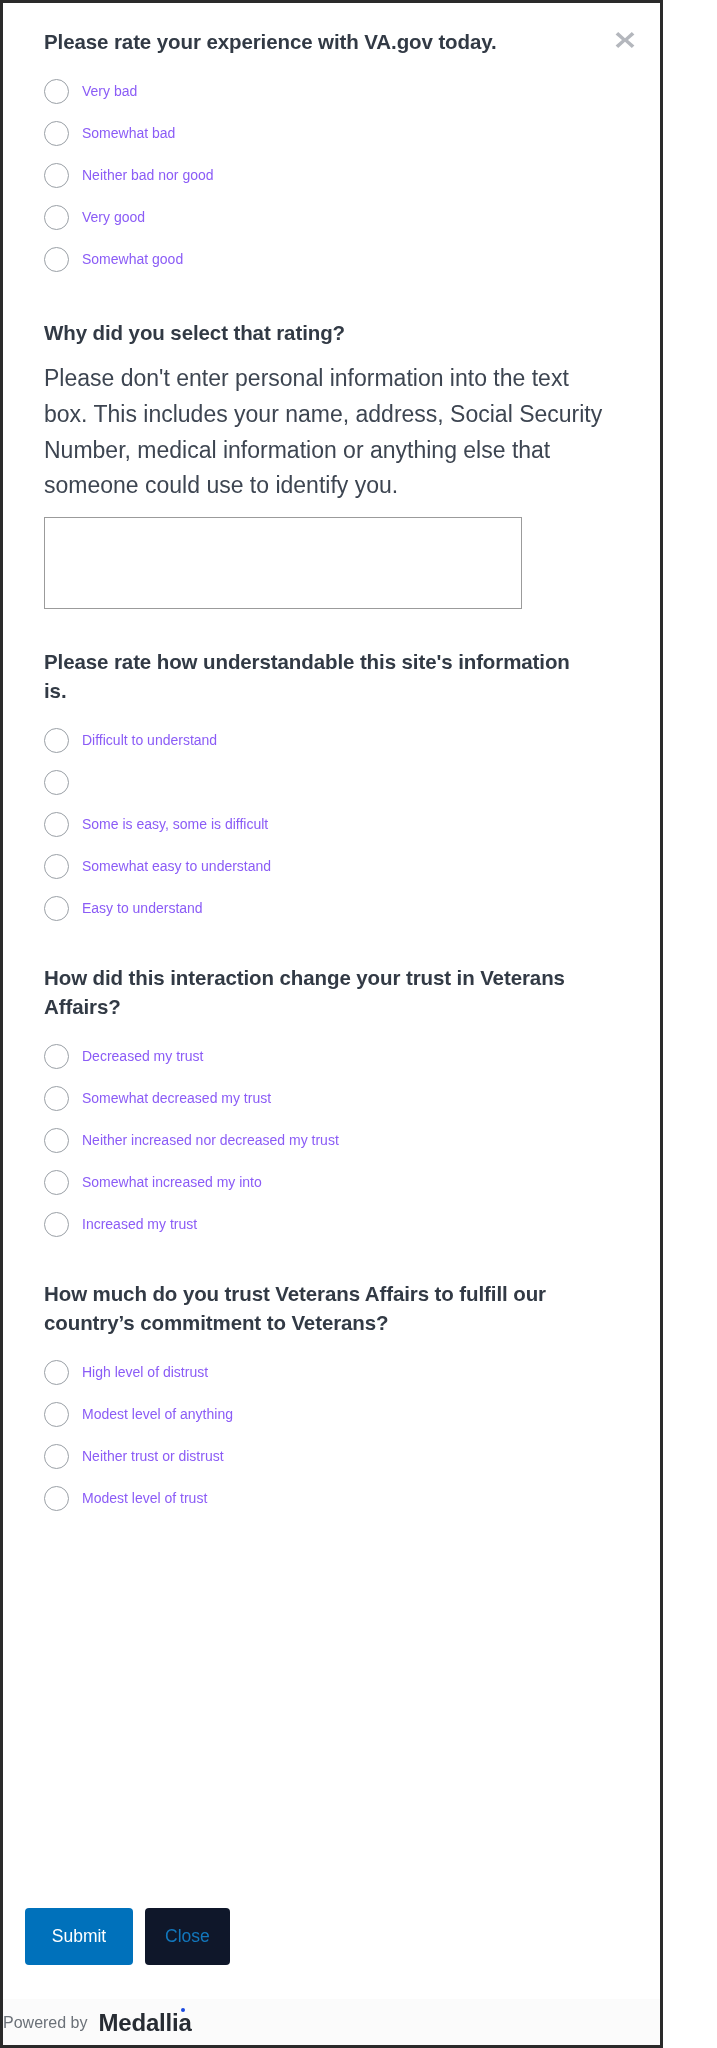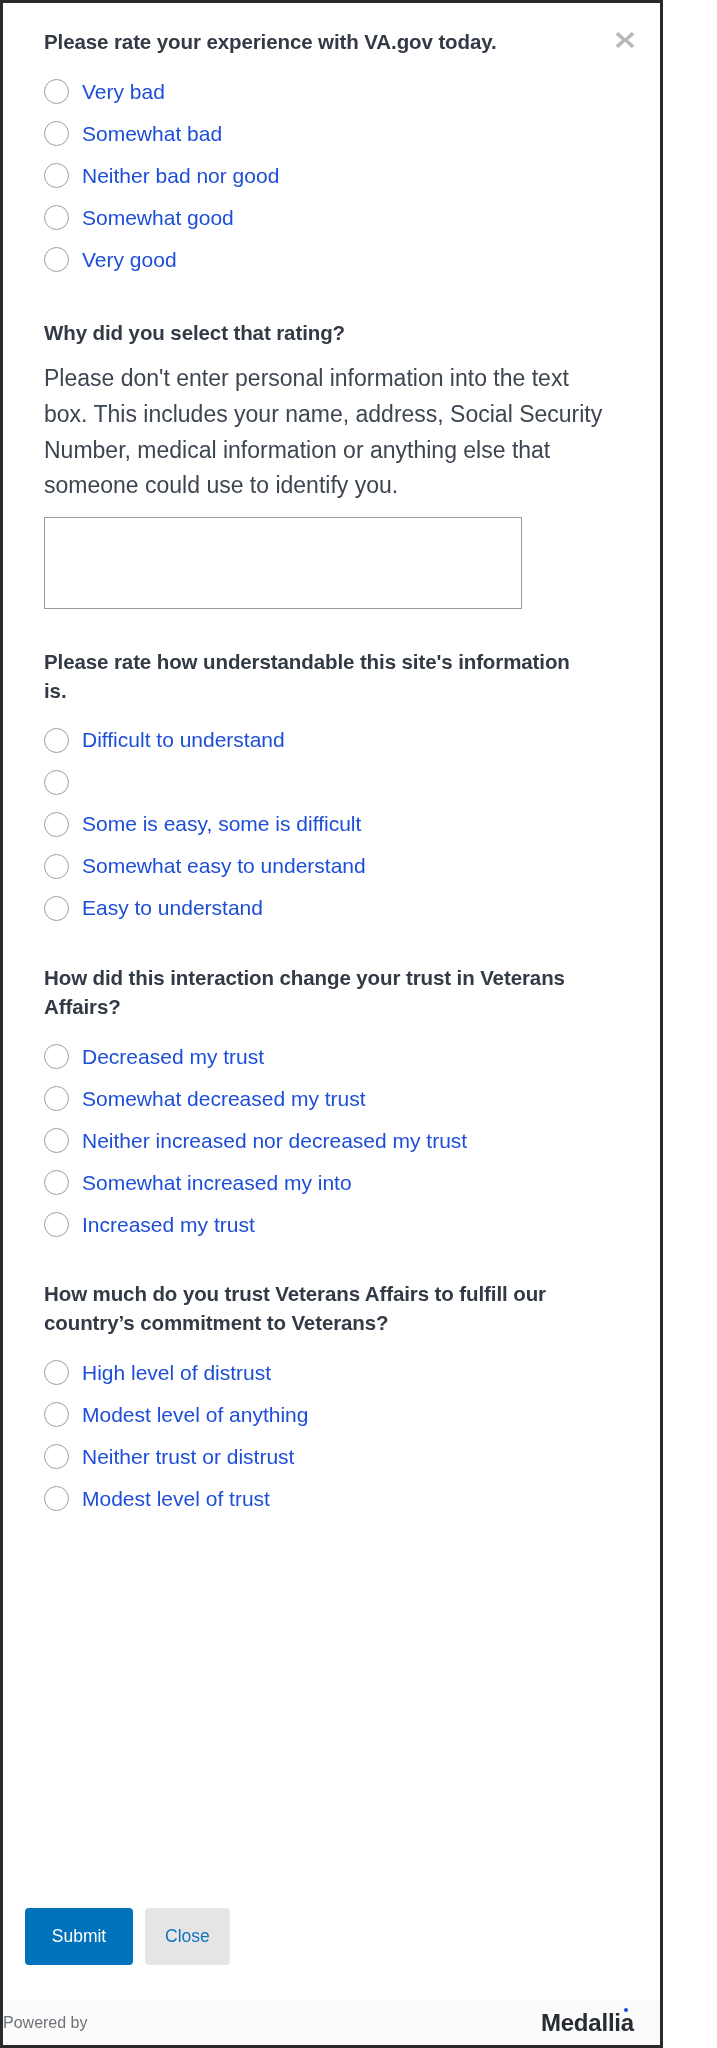--- a/index.html
+++ b/index.html
@@ -85,22 +85,22 @@
     flex: 0 0 auto;
     width: 25px;
     height: 25px;
     border-radius: 50%;
     border: 1.5px solid #9aa0a6;
     background: #ffffff;
     box-sizing: border-box;
     margin-right: 13px;
   }
   .option-label {
-    font-size: 21px;
-    color: #1d4ed8;
+    font-size: 14px;
+    color: #8b5cf6;
     line-height: 1.2;
     white-space: nowrap;
   }
 
   
   .comment-box {
     display: block;
     box-sizing: border-box;
     width: 478px;
     height: 92px;
@@ -141,33 +141,33 @@
     line-height: 57px;
     white-space: nowrap;
     margin-top: 24px;
   }
   .btn-submit {
     background: #0071bb;
     color: #ffffff;
     min-width: 108px;
   }
   .btn-close {
-    background: #e5e5e5;
+    background: #0f172a;
     color: #1277bc;
     min-width: 80px;
   }
 
   .powered-bar {
     flex: 0 0 auto;
     height: 46px;
     background: #fbfbfb;
     border-top: 1px solid #fbfbfb;
     display: flex;
     align-items: center;
-    justify-content: space-between;
+    justify-content: flex-start;
     padding-right: 26px;
     box-sizing: border-box;
   }
   .powered-text {
     font-size: 16px;
     color: #6b7178;
     margin-right: 11px;
   }
   .brand {
     font-size: 24px;
@@ -219,25 +219,25 @@
         <li class="option">
           <span class="radio-circle"></span>
           <span class="option-label">Somewhat bad</span>
         </li>
         <li class="option">
           <span class="radio-circle"></span>
           <span class="option-label">Neither bad nor good</span>
         </li>
         <li class="option">
           <span class="radio-circle"></span>
+          <span class="option-label">Very good</span>
+        </li>
+        <li class="option">
+          <span class="radio-circle"></span>
           <span class="option-label">Somewhat good</span>
-        </li>
-        <li class="option">
-          <span class="radio-circle"></span>
-          <span class="option-label">Very good</span>
         </li>
       </ul>
     </div>
 
     <div class="gap-section"></div>
 
     <div class="q-block">
       <h2 class="q-title">Why did you select that rating?</h2>
       <p class="q-help">Please don't enter personal information into the text box. This includes your name, address, Social Security Number, medical information or anything else that someone could use to identify you.</p>
       <textarea class="comment-box" placeholder="" style=""></textarea>

